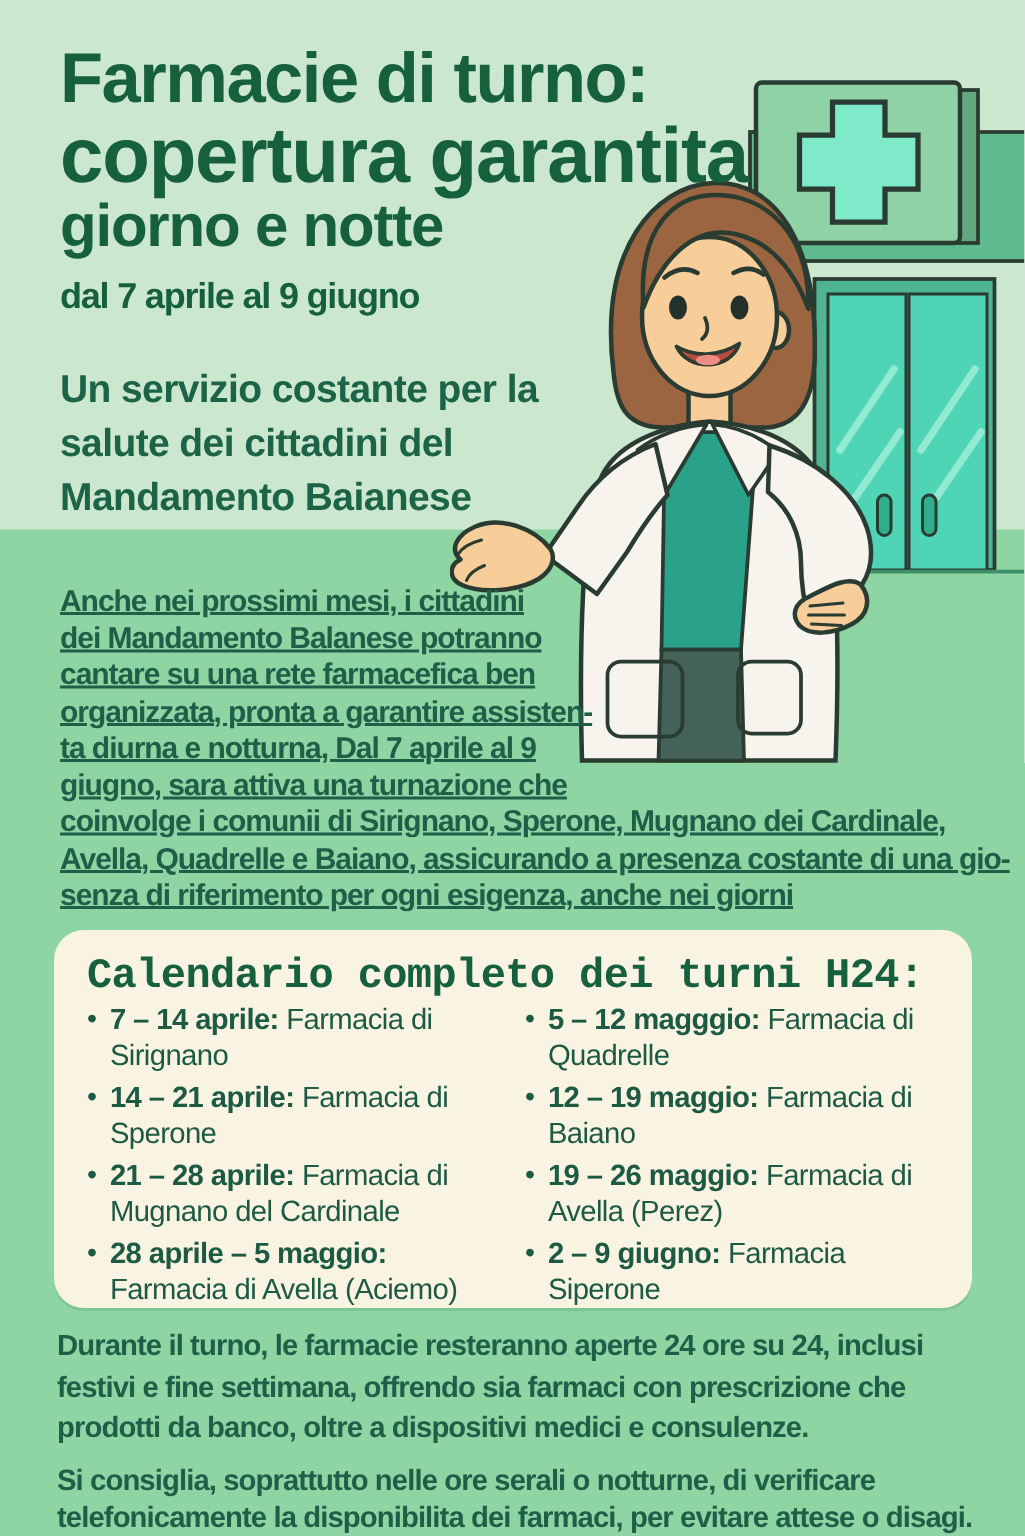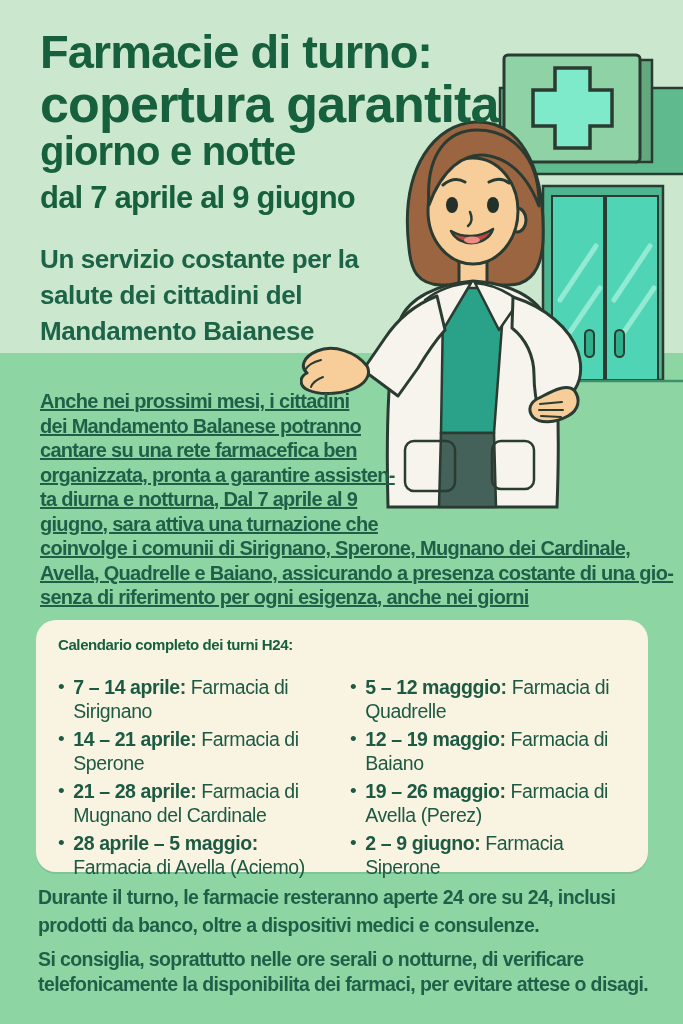--- a/index.html
+++ b/index.html
@@ -34,37 +34,37 @@
   }
   .bg-top{position:absolute;left:0;top:0;width:683px;height:353px;background:var(--background-top);}
   .bg-bottom{position:absolute;left:0;top:353px;width:683px;height:671px;background:var(--background-bottom);}
 
   .illustration{position:absolute;left:300px;top:40px;width:383px;height:480px;}
 
   .title-block{position:absolute;left:40px;top:24px;width:500px;color:var(--heading-text);font-weight:700;}
   .title-l1{font-size:47px;line-height:56px;letter-spacing:-1px;}
   .title-l2{font-size:52px;line-height:48px;letter-spacing:-0.8px;}
   .title-l3{font-size:40px;line-height:46px;letter-spacing:-0.8px;}
-  .title-l4{font-size:31px;line-height:47px;letter-spacing:-0.8px;}
+  .title-l4{font-size:24px;line-height:47px;letter-spacing:-0.8px;}
 
   .subtitle{position:absolute;left:40px;top:241px;color:#1d6347;font-weight:700;
     font-size:26px;letter-spacing:-0.4px;}
   .subtitle .line{line-height:36px;white-space:nowrap;}
 
   .intro{position:absolute;left:40px;top:389px;color:var(--body-text);font-weight:700;
     font-size:20px;letter-spacing:-0.7px;text-decoration:underline;}
   .intro .line{line-height:24.5px;white-space:nowrap;}
 
   .card{
     position:absolute;left:36px;top:620px;width:612px;height:252px;
     background:var(--card-background);border-radius:20px;
     box-shadow:0 2px 0 rgba(23,70,45,0.12);
     padding:16px 22px 10px 22px;color:var(--card-text);
   }
-  .card-title{font-size:15px;font-weight:700;letter-spacing:-0.4px;color:var(--heading-text);margin-bottom:22px;}
+  .card-title{font-size:28px;font-weight:700;letter-spacing:-0.4px;color:var(--heading-text);margin-bottom:1px;font-family:Liberation Mono, monospace;}
   .card-columns{display:grid;grid-template-columns:1fr 1fr;column-gap:16px;}
   .cal-item{display:flex;gap:9px;margin-bottom:4px;font-size:19.5px;line-height:24px;letter-spacing:-0.4px;}
   .cal-bullet{flex:0 0 auto;font-size:19px;line-height:24px;}
   .cal-dates{font-weight:700;text-align:right;}
   .cal-pharm{font-weight:400;}
 
   .footer{position:absolute;left:38px;top:884px;width:630px;color:var(--body-text);
     font-weight:700;font-size:19.5px;letter-spacing:-0.6px;}
   .footer .para1 .line{line-height:27.5px;white-space:nowrap;}
   .footer .para2 .line{line-height:25px;white-space:nowrap;}
@@ -207,20 +207,21 @@
             <span class="cal-bullet">•</span>
             <span class="cal-text"><span class="cal-dates">2 – 9 giugno: </span><span class="cal-pharm">Farmacia Siperone</span></span>
           </div>
         </div>
     </div>
   </div>
 
   <div class="footer">
     <div class="para1">
         <div class="line">Durante il turno, le farmacie resteranno aperte 24 ore su 24, inclusi</div>
+        <div class="line">festivi e fine settimana, offrendo sia farmaci con prescrizione che</div>
         <div class="line">prodotti da banco, oltre a dispositivi medici e consulenze.</div>
       </div>
     <div class="para2">
         <div class="line">Si consiglia, soprattutto nelle ore serali o notturne, di verificare</div>
         <div class="line">telefonicamente la disponibilita dei farmaci, per evitare attese o disagi.</div>
       </div>
   </div>
 </div>
 
 </body></html>

